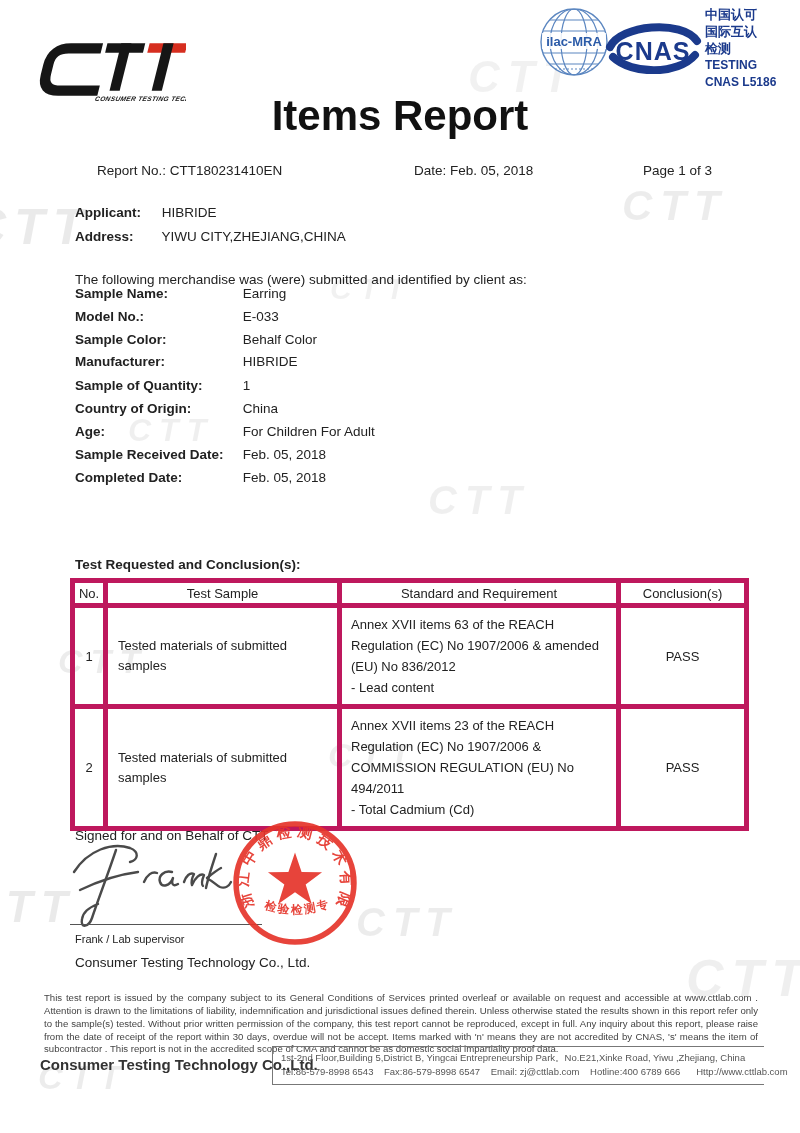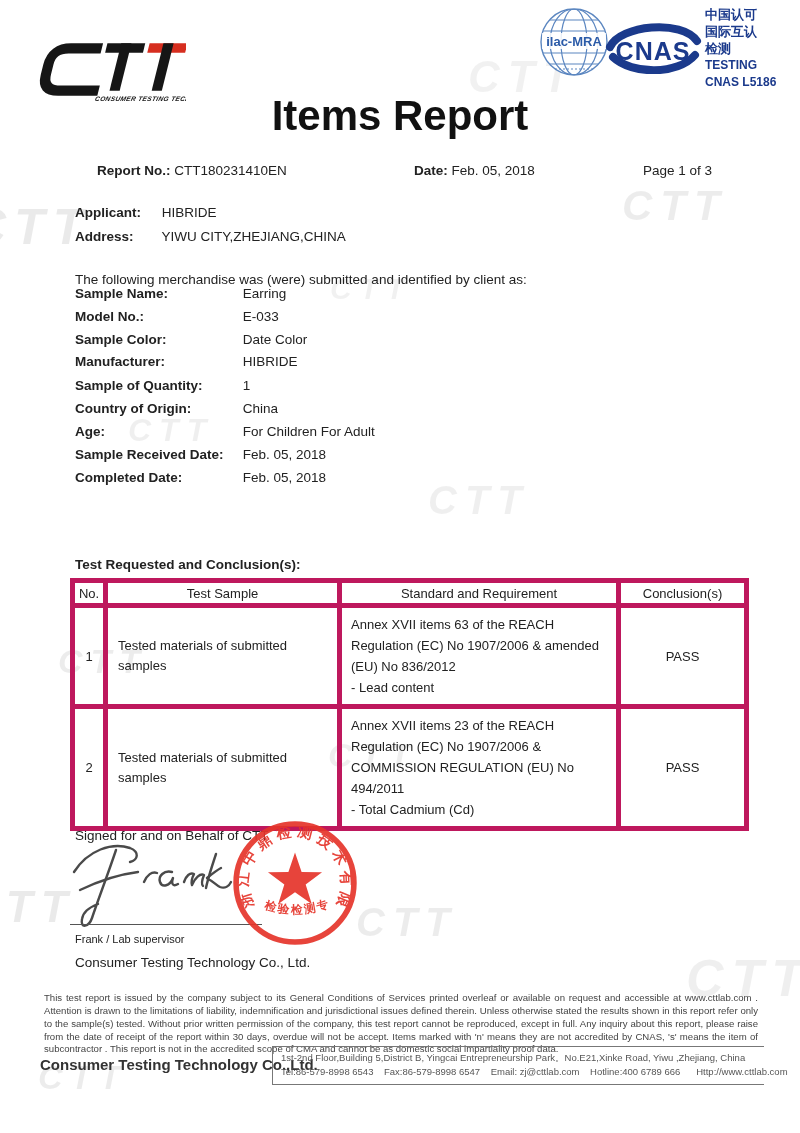--- a/index.html
+++ b/index.html
@@ -17,21 +17,21 @@
       font-size:42px; font-weight:700; color:#111; letter-spacing:0px; z-index:2; }
   .accred-text { position:absolute; left:705px; top:6px; width:92px; color:#1b3a8c;
       font-weight:700; z-index:2; }
   .accred-text .cn { font-size:13px; line-height:17px; }
   .accred-text .en { font-size:12px; line-height:17px; }
   .ilac { position:absolute; left:523px; top:7px; z-index:2;margin-left:16px; }
   .cnas { position:absolute; left:604px; top:20px; z-index:2; }
 
   
   .meta { position:absolute; top:163px; left:0; width:800px; font-size:13.5px; z-index:2; }
-  .meta b { font-weight:700;padding-left:22px; }
+  .meta b { font-weight:400;padding-left:22px; }
   .meta .m1 { position:absolute; left:75px; top:0; }
   .meta .m2 { position:absolute; left:392px; top:0; }
   .meta .m3 { position:absolute; left:643px; top:0; }
 
   .row { position:absolute; left:75px; font-size:13.5px; z-index:2; }
   .row .lbl { display:inline-block; font-weight:700; }
   .applicant-row .lbl { width:83px; }
   .field-row .lbl { width:164px; }
 
   .intro { position:absolute; left:75px; top:272px; font-size:13.5px; z-index:2; }
@@ -160,21 +160,21 @@
   <div class="row field-row" style="top:286px;">
     <span class="lbl">Sample Name:</span>
     <span>Earring</span>
   </div>
   <div class="row field-row" style="top:309px;">
     <span class="lbl">Model No.:</span>
     <span>E-033</span>
   </div>
   <div class="row field-row" style="top:332px;">
     <span class="lbl">Sample Color:</span>
-    <span>Date Color</span>
+    <span>Behalf Color</span>
   </div>
   <div class="row field-row" style="top:354px;">
     <span class="lbl">Manufacturer:</span>
     <span>HIBRIDE</span>
   </div>
   <div class="row field-row" style="top:378px;">
     <span class="lbl">Sample of Quantity:</span>
     <span>1</span>
   </div>
   <div class="row field-row" style="top:401px;">

